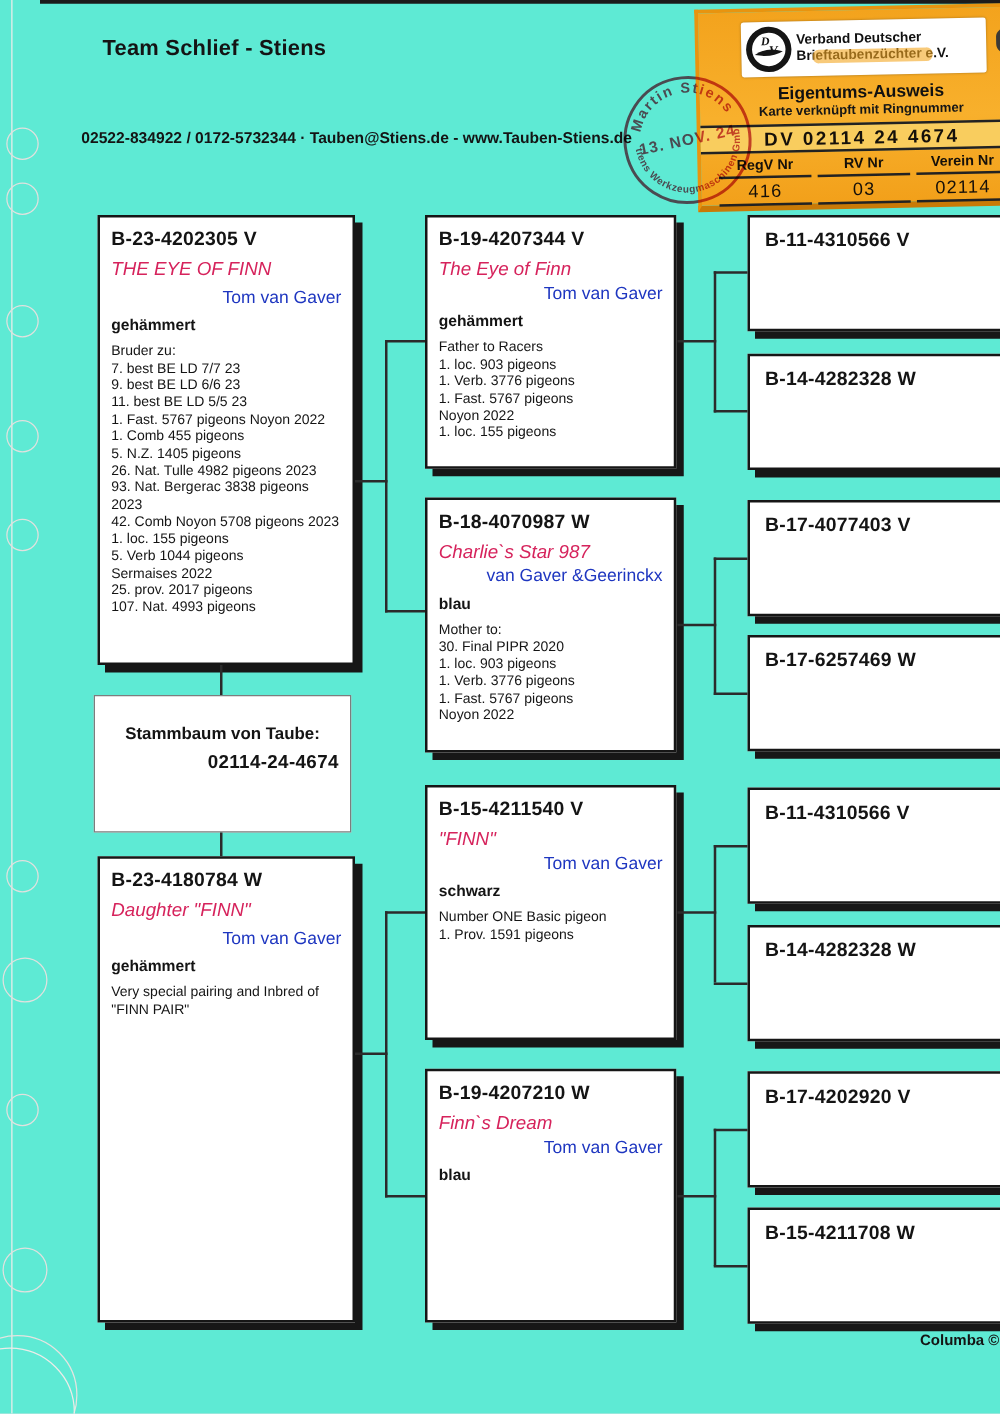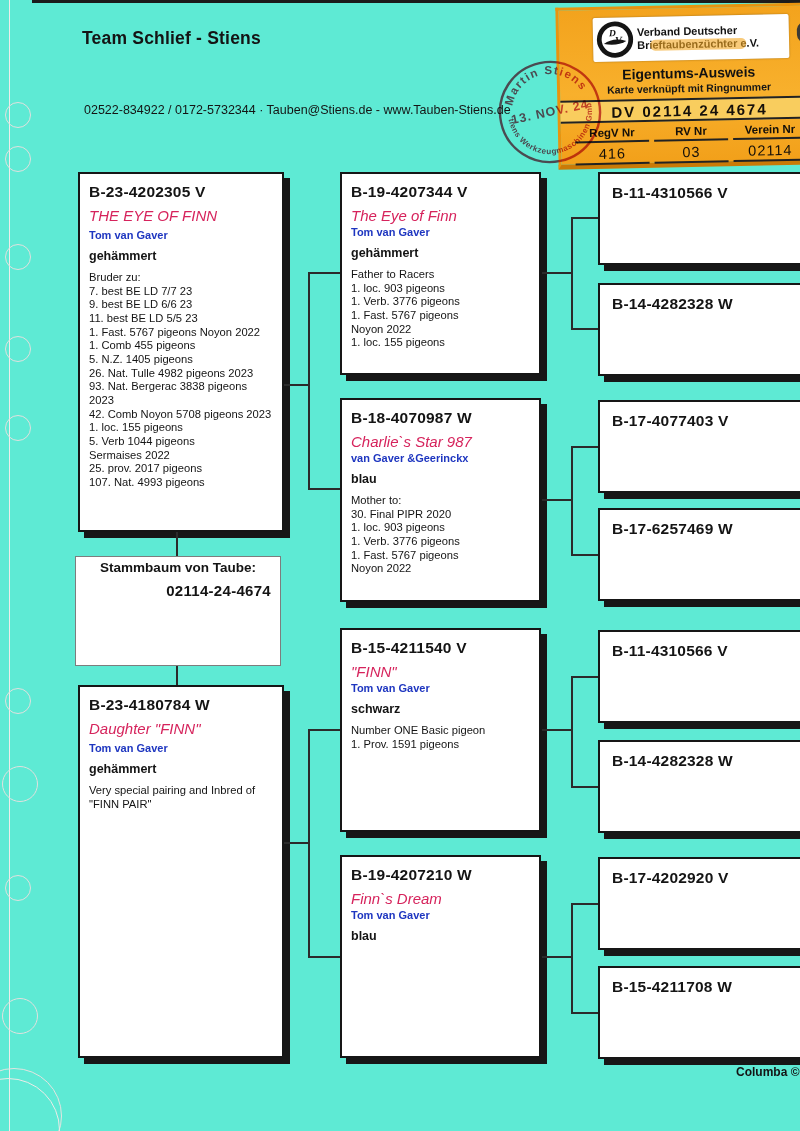--- a/index.html
+++ b/index.html
@@ -13,21 +13,21 @@
   .topline { position:absolute; left:32px; top:0; width:768px; height:3px; background:#1b1b1b; }
   .edge-line { position:absolute; left:9px; top:0; height:100%; width:1px; background:#ededea; }
   .punch { position:absolute; border:1.5px solid #e1e1de; border-radius:50%; width:26px; height:26px; left:5px; }
   .punch.big { width:36px; height:36px; left:2px; }
   .curl { position:absolute; left:-34px; top:1068px; width:96px; height:96px; border:1px solid #e4e4e0; border-radius:50%; }
   .curl2 { position:absolute; left:-44px; top:1078px; width:104px; height:104px; border:1px solid #ecece8; border-radius:50%; }
 
   
   .hdr-team { position:absolute; left:82px; top:28px; font-size:17.5px; font-weight:bold; letter-spacing:.2px; }
   .hdr-addr { position:absolute; left:82px; top:75px; font-size:17px; font-weight:bold; }
-  .hdr-contact { position:absolute; left:84px; top:103px; font-size:12.5px; font-weight:normal; }
+  .hdr-contact { position:absolute; left:65px; top:103px; font-size:12.5px; font-weight:bold; }
 
   
   .stamp { position:absolute; left:488px; top:50px; z-index:3; mix-blend-mode:multiply; opacity:.88; }
 
   
   .card {
     position:absolute; left:557px; top:5px; width:264px; height:162px; z-index:2;
     background:linear-gradient(180deg,#f3a31d 0%,#f8b02c 55%,#f2a01a 100%);
     border:3px solid #e8940f; border-bottom:5px solid #c97a07;
     transform:rotate(-1.2deg); transform-origin:50% 50%;
@@ -46,27 +46,27 @@
   .card-cols { display:flex; justify-content:space-between; padding:4px 12px 0 14px; }
   .card-col { width:74px; text-align:center; }
   .col-label { font-size:11.5px; font-weight:bold; border-bottom:2px solid #222; padding-bottom:2px; color:#15100a; }
   .col-value { font-size:14.5px; border-bottom:2px solid #222; padding:3px 0 1px; color:#15100a; letter-spacing:1px; }
 
   
   .pbox { position:absolute; background:#fff; border:2px solid #161616;
     box-shadow:6px 6px 0 #171717; padding:9px 9px; overflow:visible; }
   .ring { font-size:15.5px; font-weight:bold; letter-spacing:.2px; }
   .pname { font-size:15px; font-weight:normal; font-style:italic; color:#d6235c; margin-top:6px; }
-  .owner { font-size:11px; font-weight:bold; color:#1e36c0; margin-top:5px; }
+  .owner { font-size:14px; font-weight:normal; color:#1e36c0; margin-top:5px;text-align:right; }
   .pcolor { font-size:12.5px; font-weight:bold; margin-top:8px; }
   .notes { font-size:11.2px; line-height:1.22; margin-top:8px; }
   .ring-only { padding:10px 12px; }
 
   .subject-box { position:absolute; left:75px; top:556px; width:206px; height:110px;
-    background:#fff; border:1px solid #7d7d7d; padding:3px 9px; }
+    background:#fff; border:1px solid #7d7d7d; padding:22px 9px; }
   .subject-label { text-align:center; font-size:13.5px; font-weight:bold; }
   .subject-ring { font-size:15px; font-weight:bold; margin-top:7px; letter-spacing:.3px;text-align:right; }
 
   .cline { position:absolute; background:#2b2b2b; }
   .h { height:2px; } .v { width:2px; }
 
   .footer-brand { position:absolute; left:736px; top:1065px; font-size:12px; font-weight:bold; }
 </style>
 </head>
 <body>

